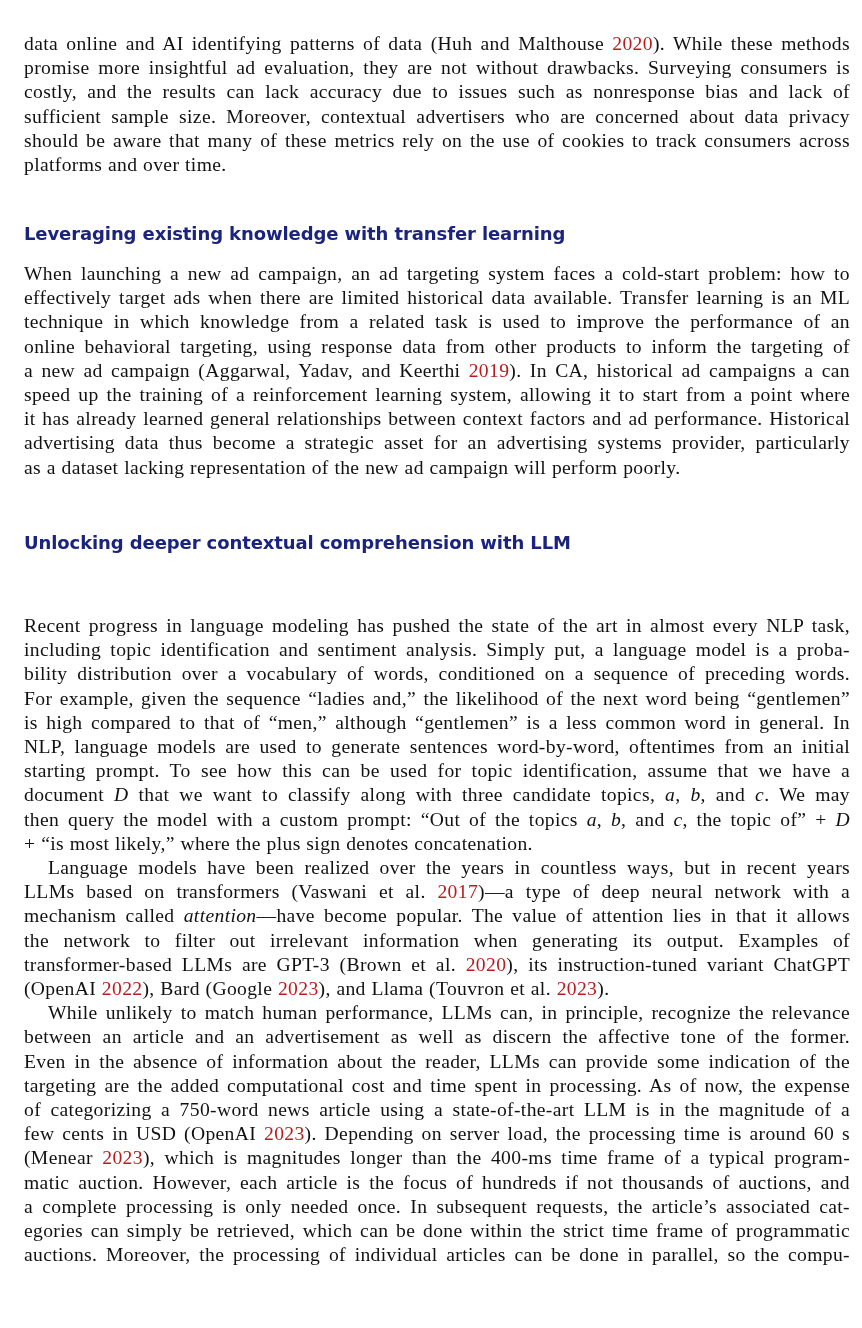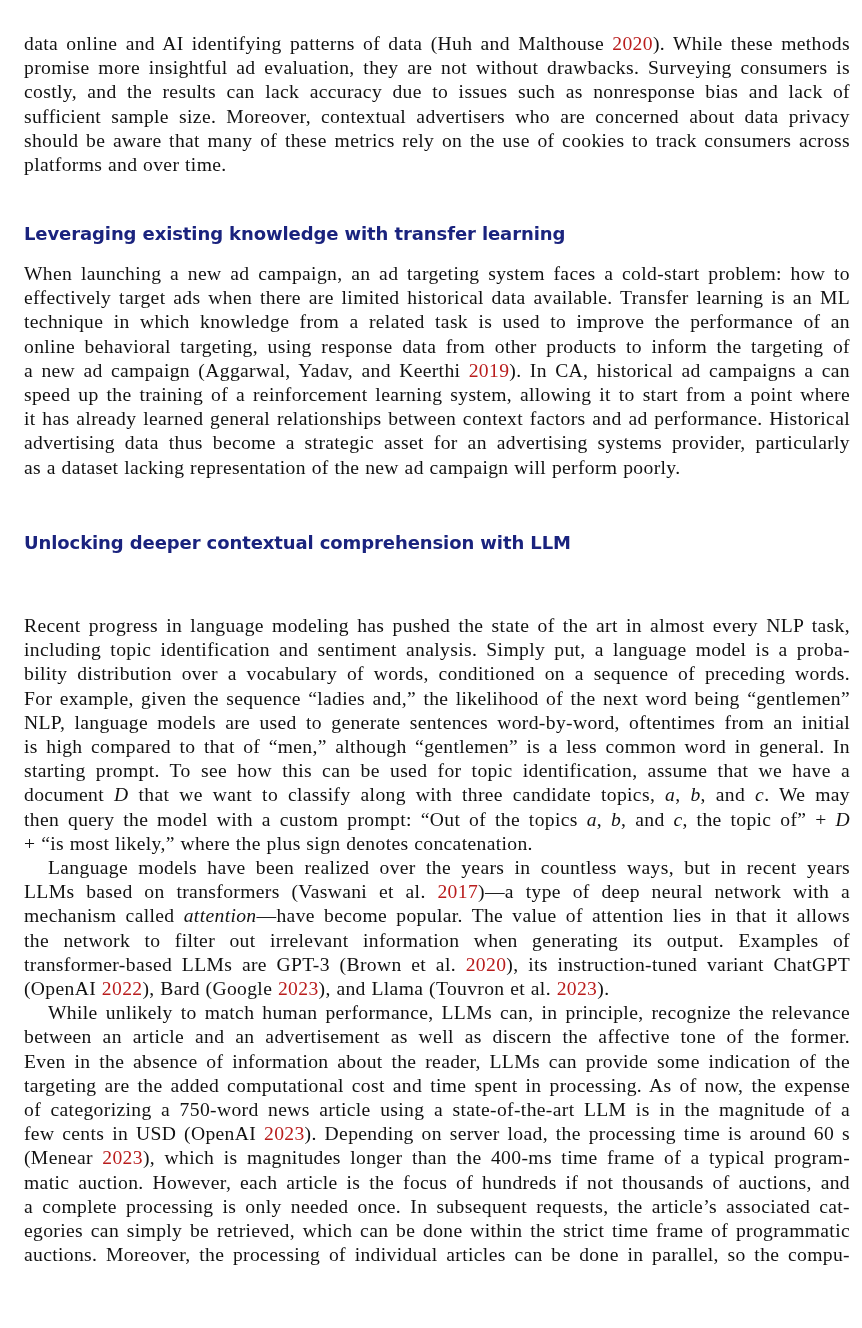--- a/index.html
+++ b/index.html
@@ -55,22 +55,22 @@
       <span class="line last">as a dataset lacking representation of the new ad campaign will perform poorly.</span>
     </div>
 
   <h3 class="heading" style="top:532px;">Unlocking deeper contextual comprehension with LLM</h3>
 
   <div class="para" id="sec3" style="top:590px;margin-top:24px;">
       <span class="line">Recent progress in language modeling has pushed the state of the art in almost every NLP task,</span>
       <span class="line">including topic identification and sentiment analysis. Simply put, a language model is a proba-</span>
       <span class="line">bility distribution over a vocabulary of words, conditioned on a sequence of preceding words.</span>
       <span class="line">For example, given the sequence “ladies and,” the likelihood of the next word being “gentlemen”</span>
+      <span class="line">is high compared to that of “men,” although “gentlemen” is a less common word in general. In</span>
       <span class="line">NLP, language models are used to generate sentences word-by-word, oftentimes from an initial</span>
-      <span class="line">is high compared to that of “men,” although “gentlemen” is a less common word in general. In</span>
       <span class="line">starting prompt. To see how this can be used for topic identification, assume that we have a</span>
       <span class="line">document <em>D</em> that we want to classify along with three candidate topics, <em>a</em>, <em>b</em>, and <em>c</em>. We may</span>
       <span class="line">then query the model with a custom prompt: “Out of the topics <em>a</em>, <em>b</em>, and <em>c</em>, the topic of” + <em>D</em></span>
       <span class="line last">+ “is most likely,” where the plus sign denotes concatenation.</span>
       <span class="line"><span class="indent"></span>Language models have been realized over the years in countless ways, but in recent years</span>
       <span class="line">LLMs based on transformers (Vaswani et al. <a class="cite">2017</a>)—a type of deep neural network with a</span>
       <span class="line">mechanism called <em>attention</em>—have become popular. The value of attention lies in that it allows</span>
       <span class="line">the network to filter out irrelevant information when generating its output. Examples of</span>
       <span class="line">transformer-based LLMs are GPT-3 (Brown et al. <a class="cite">2020</a>), its instruction-tuned variant ChatGPT</span>
       <span class="line last">(OpenAI <a class="cite">2022</a>), Bard (Google <a class="cite">2023</a>), and Llama (Touvron et al. <a class="cite">2023</a>).</span>

